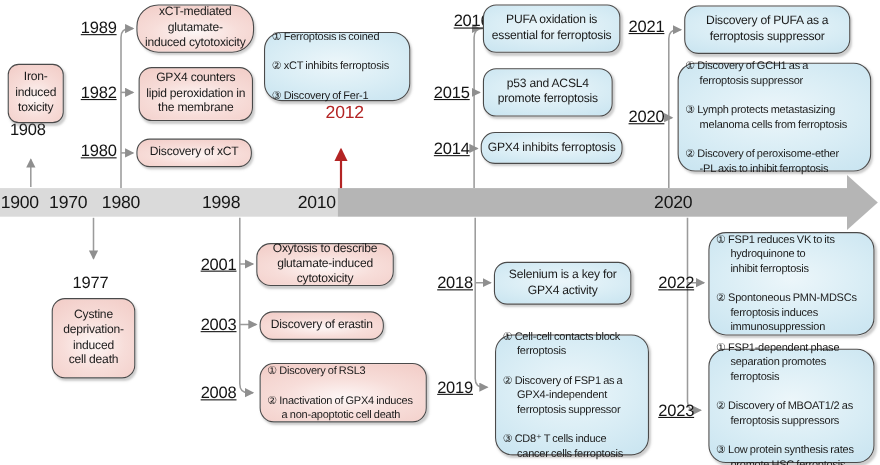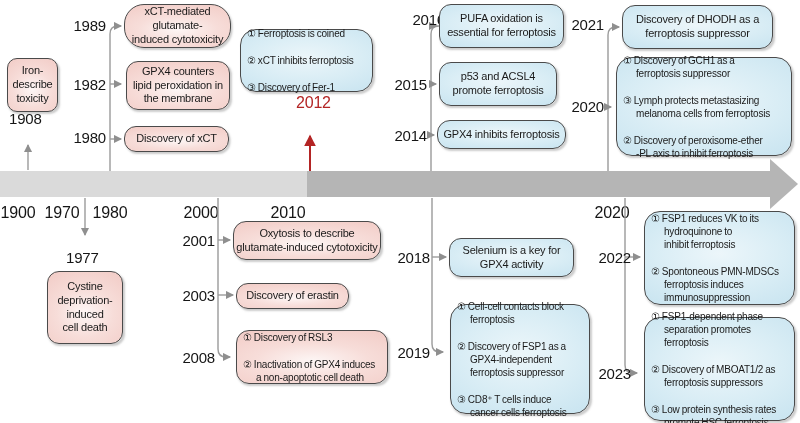--- a/index.html
+++ b/index.html
@@ -6,52 +6,52 @@
   .stage{position:relative;width:800px;height:423px;background:#ffffff;
          font-family:"Liberation Sans",sans-serif;color:#1a1a1a;overflow:hidden;}
   
   .bar{position:absolute;top:171px;height:26px;}
   .bar.light{left:0;width:307px;background:#dadada;}
   .bar.dark{left:307px;width:465px;background:#b5b5b5;}
   .bar-head{position:absolute;left:770px;top:159px;width:0;height:0;
             border-top:25px solid transparent;border-bottom:25px solid transparent;
             border-left:28px solid #b5b5b5;}
   .axis-yr{position:absolute;top:172px;height:25px;line-height:25px;font-size:16px;
-           transform:translateX(-50%);color:#151515;letter-spacing:-0.2px;margin-top:28px;}
+           transform:translateX(-50%);color:#151515;letter-spacing:-0.2px;}
   
   svg.wires{position:absolute;left:0;top:0;z-index:2;}
   
   .box{position:absolute;box-sizing:border-box;border:1.3px solid #4a4a4a;z-index:3;
        box-shadow:1.5px 2px 2px rgba(110,110,110,0.35);letter-spacing:-0.2px;}
   .pink{background:radial-gradient(ellipse 95% 85% at 50% 58%,#fdf6f5 0%,#f7ddd9 40%,#f0c6c0 100%);}
   .blue{background:radial-gradient(ellipse 95% 85% at 50% 45%,#ecf6fa 0%,#d9edf5 45%,#c1e0ee 100%);}
   .center{display:flex;align-items:center;justify-content:center;text-align:center;
           white-space:pre-line;font-size:11px;line-height:1.25;padding:1px 2px;}
   .items{display:flex;flex-direction:column;justify-content:center;gap:14px;
          font-size:10px;line-height:1.3;padding:5px 2px 5px 6px;}
   .item{white-space:pre-line;text-indent:-13px;padding-left:13px;word-spacing:-0.5px;}
   
   .yr{position:absolute;font-size:15px;color:#151515;z-index:3;letter-spacing:-0.2px;}
-  .yr.r{width:40px;text-align:right;}
+  .yr.r{width:40px;text-align:right;text-decoration:underline;}
   .yr.c{width:42px;text-align:left;}
   .yr.red{color:#b32424;font-size:16px;}
 </style>
 </head>
 <body>
 
 <div class="stage">
 
   <div class="bar light"></div>
   <div class="bar dark"></div>
   <div class="bar-head"></div>
 
   <div class="axis-yr" style="left:18px">1900</div>
   <div class="axis-yr" style="left:62px">1970</div>
   <div class="axis-yr" style="left:110px">1980</div>
-  <div class="axis-yr" style="left:201px">2000</div>
+  <div class="axis-yr" style="left:201px">1998</div>
   <div class="axis-yr" style="left:288px">2010</div>
   <div class="axis-yr" style="left:612px">2020</div>
 
   <svg class="wires" width="800" height="423">
     <defs>
       <marker id="arr" markerWidth="8" markerHeight="8" refX="5.2" refY="3" orient="auto">
         <path d="M0,0 L6,3 L0,6 Z" fill="#8f8f8f"></path>
       </marker>
       <marker id="arrRed" markerWidth="8" markerHeight="8" refX="5.2" refY="3" orient="auto">
         <path d="M0,0 L6,3 L0,6 Z" fill="#b32424"></path>
@@ -102,53 +102,53 @@
   <div class="yr c" style="left:66px;top:249px">1977</div>
   <div class="yr r" style="left:175px;top:232px">2001</div>
   <div class="yr r" style="left:175px;top:287px">2003</div>
   <div class="yr r" style="left:175px;top:349px">2008</div>
   <div class="yr r" style="left:390px;top:249px">2018</div>
   <div class="yr r" style="left:390px;top:344px">2019</div>
   <div class="yr r" style="left:591px;top:249px">2022</div>
   <div class="yr r" style="left:591px;top:365px">2023</div>
 
   <div class="box pink center" style="left:7px;top:58px;width:51px;height:54px;border-radius:10px">Iron-
-describe
+induced
 toxicity</div>
   <div class="box pink center" style="left:124px;top:4px;width:107px;height:44px;border-radius:20px">xCT-mediated
 glutamate-
 induced cytotoxicity</div>
   <div class="box pink center" style="left:126px;top:61px;width:104px;height:49px;border-radius:12px">GPX4 counters
 lipid peroxidation in
 the membrane</div>
   <div class="box pink center" style="left:124px;top:126px;width:105px;height:26px;border-radius:12px">Discovery of xCT</div>
   <div class="box pink center" style="left:47px;top:271px;width:76px;height:73px;border-radius:12px">Cystine
 deprivation-
 induced
 cell death</div>
-  <div class="box pink center" style="left:233px;top:221px;width:148px;height:39px;border-radius:13px">Oxytosis to describe
+  <div class="box pink center" style="left:233px;top:221px;width:125px;height:39px;border-radius:13px">Oxytosis to describe
 glutamate-induced cytotoxicity</div>
   <div class="box pink center" style="left:236px;top:283px;width:113px;height:26px;border-radius:12px">Discovery of erastin</div>
   <div class="box pink items" style="left:236px;top:330px;width:152px;height:54px;border-radius:13px">
     <div class="item">① Discovery of RSL3</div>
     <div class="item">② Inactivation of GPX4 induces
 a non-apoptotic cell death</div>
   </div>
 
   <div class="box blue items" style="left:240px;top:29px;width:133px;height:63px;border-radius:16px">
     <div class="item">① Ferroptosis is coined</div>
     <div class="item">② xCT inhibits ferroptosis</div>
     <div class="item">③ Discovery of Fer-1</div>
   </div>
   <div class="box blue center" style="left:439px;top:4px;width:125px;height:44px;border-radius:12px">PUFA oxidation is
 essential for ferroptosis</div>
   <div class="box blue center" style="left:439px;top:62px;width:118px;height:44px;border-radius:12px">p53 and ACSL4
 promote ferroptosis</div>
   <div class="box blue center" style="left:437px;top:120px;width:129px;height:29px;border-radius:13px">GPX4 inhibits ferroptosis</div>
-  <div class="box blue center" style="left:622px;top:5px;width:151px;height:44px;border-radius:13px">Discovery of DHODH as a
+  <div class="box blue center" style="left:622px;top:5px;width:151px;height:44px;border-radius:13px">Discovery of PUFA as a
 ferroptosis suppressor</div>
   <div class="box blue items" style="left:616px;top:57px;width:176px;height:99px;border-radius:16px">
     <div class="item">① Discovery of GCH1 as a
 ferroptosis suppressor</div>
     <div class="item">③ Lymph protects metastasizing
 melanoma cells from ferroptosis</div>
     <div class="item">② Discovery of peroxisome-ether
 -PL axis to inhibit ferroptosis</div>
   </div>
   <div class="box blue center" style="left:449px;top:238px;width:125px;height:39px;border-radius:12px">Selenium is a key for

